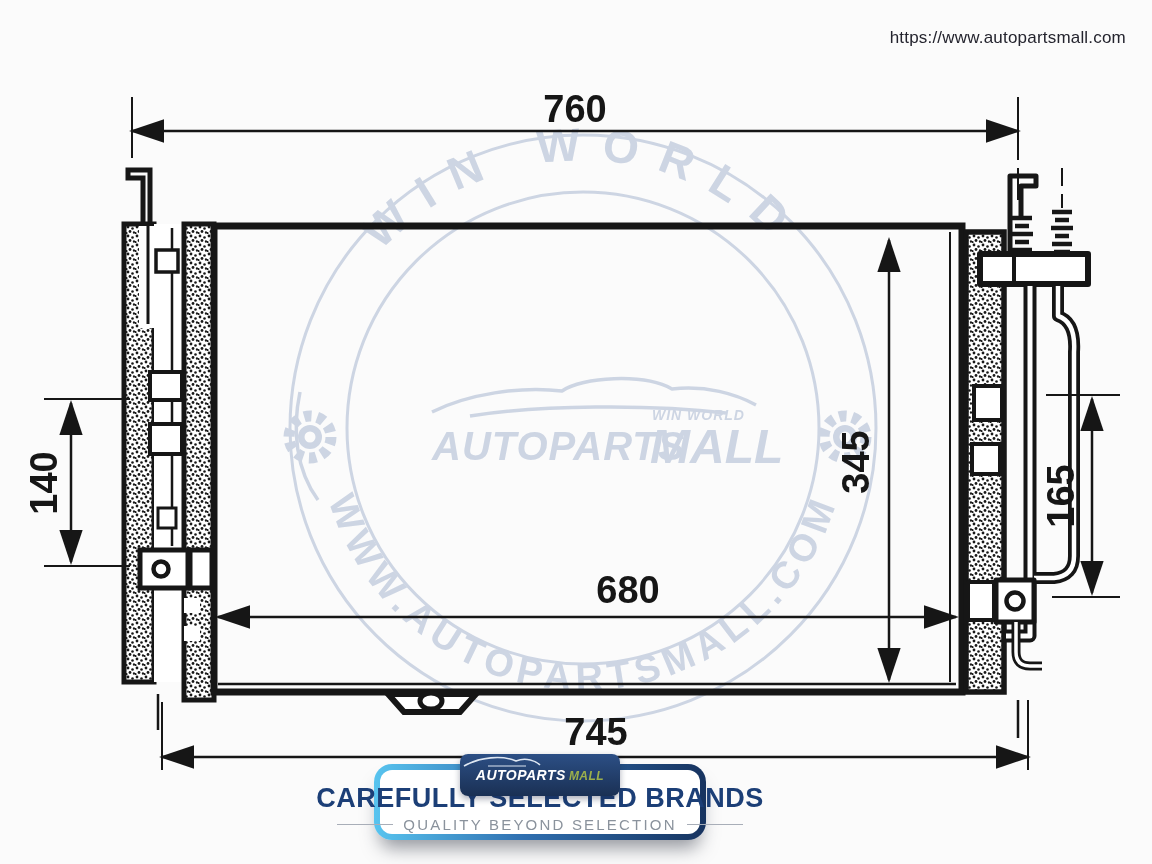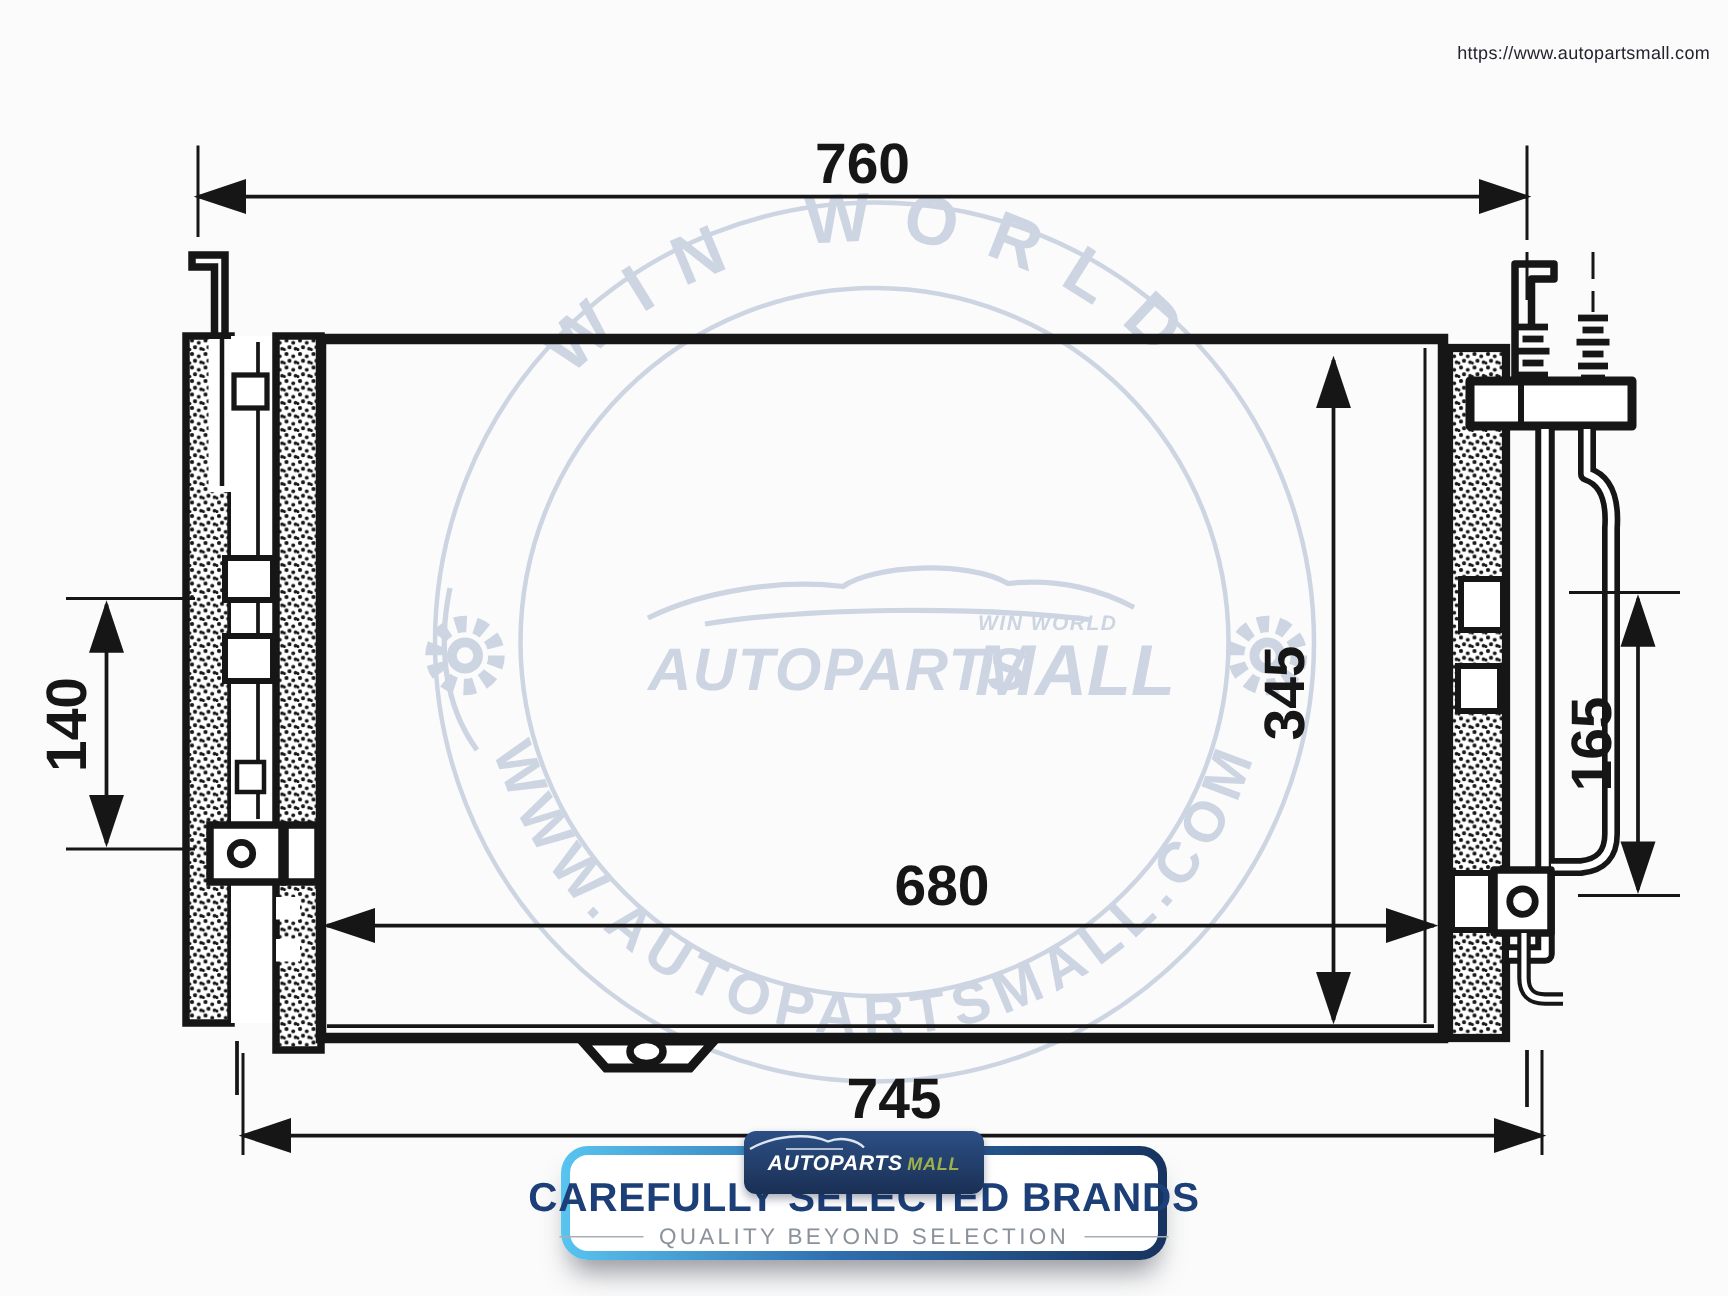--- a/index.html
+++ b/index.html
@@ -1,22 +1,22 @@
 <!DOCTYPE html>
 <html><head>
 <meta charset="utf-8">
 <style>
   html,body{margin:0;padding:0;background:#e8e8e8;}
   .stage{position:relative;width:1152px;height:864px;background:#fbfbfb;overflow:hidden;
          font-family:"Liberation Sans",sans-serif;}
   .stage svg{position:absolute;left:0;top:0;}
-  .url-label{position:absolute;top:28px;right:12px;font-size:12px;color:#24242e;
+  .url-label{position:absolute;top:28px;right:26px;font-size:17px;color:#24242e;
              letter-spacing:.2px;}
   
-  .banner{position:absolute;left:374px;top:764px;width:404px;height:76px;border-radius:18px;
+  .banner{position:absolute;left:374px;top:764px;width:332px;height:76px;border-radius:18px;
           padding:6px;box-sizing:border-box;z-index:5;
           background:linear-gradient(90deg,#58c4ef 0%,#2f6fb0 45%,#17335f 100%);
           box-shadow:0 14px 18px -6px rgba(50,55,70,.5);}
   .banner-inner{width:100%;height:100%;background:#ffffff;border-radius:12px;
                 display:flex;flex-direction:column;align-items:center;justify-content:flex-end;
                 padding-bottom:2px;box-sizing:border-box;}
   .banner-badge{position:absolute;left:50%;top:-10px;transform:translateX(-50%);
                 width:160px;height:42px;border-radius:8px;
                 background:linear-gradient(180deg,#2c4f85,#1a3054);
                 display:flex;flex-direction:column;align-items:center;justify-content:center;

